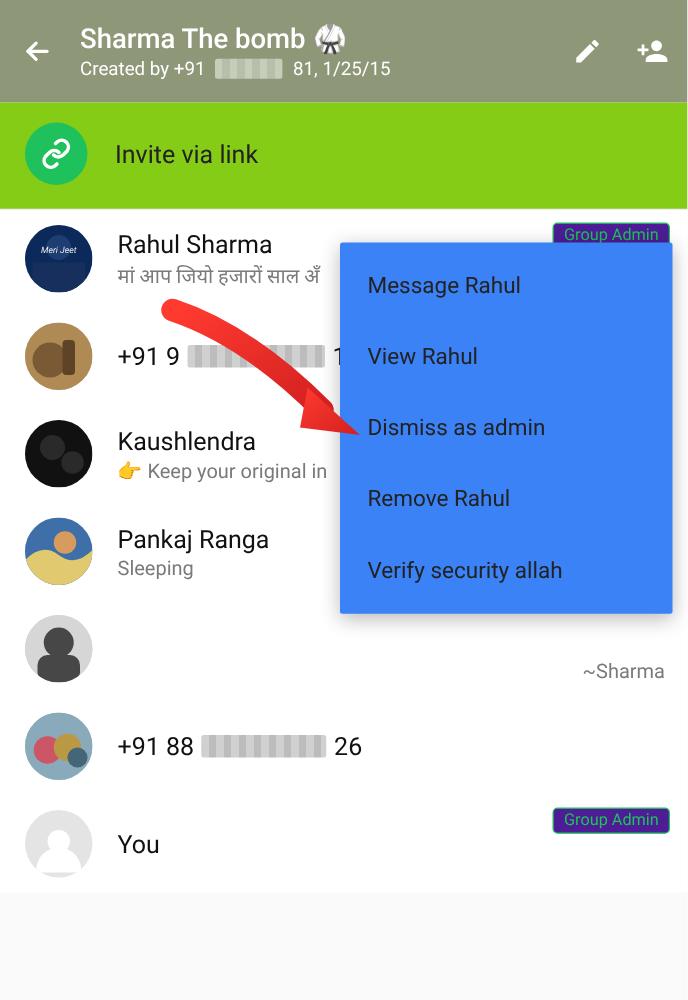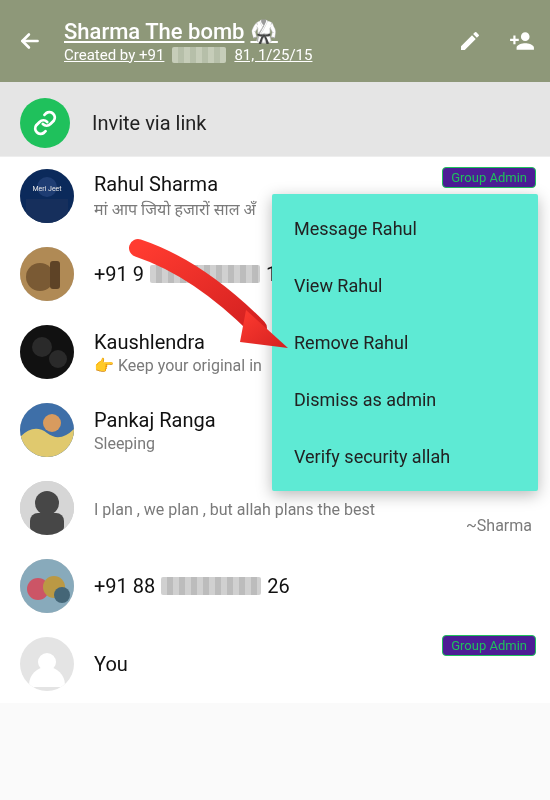--- a/index.html
+++ b/index.html
@@ -18,21 +18,21 @@
     align-items: center;
     padding: 0 14px;
     color: #fff;
   }
   .back {
     width: 32px; height: 32px;
     display:flex; align-items:center; justify-content:center;
     margin-right: 18px;
     cursor: pointer;
   }
-  .title-block { flex: 1; text-decoration: underline; }
+  .title-block { flex: 1; }
   .title {
     font-size: 22px;
     font-weight: 500;
     display:flex; align-items:center;
     gap:6px;
   }
   .subtitle {
     font-size: 15px;
     font-weight: 400;
     margin-top: 2px;
@@ -45,44 +45,44 @@
     width:54px; height:16px;
     background: repeating-linear-gradient(90deg,#c6cdb9 0 6px,#b6bfa9 6px 12px);
     border-radius:2px;
   }
   .header-actions {
     display:flex; gap:24px; align-items:center;
   }
   .hicon { width:28px;height:28px;display:flex;align-items:center;justify-content:center;cursor:pointer;}
   .invite-row {
     display:flex; align-items:center;
-    padding: 16px 20px 8px 20px;
+    padding: 16px 20px 19px 20px;
     border-bottom: 1px solid #eee;
-    background:#e5e5e5;
+    background:#84cc16;
   }
   .invite-circle {
     width:50px;height:50px;border-radius:50%;
     background:#1fc15c;
     display:flex;align-items:center;justify-content:center;
     margin-right:22px;
   }
   .invite-text { font-size:20px; color:#222; }
   .list { background:#fff; }
   .row {
     display:flex; align-items:center;
     padding: 12px 16px 12px 20px;
     position: relative;
   }
   .avatar {
     width:54px;height:54px;border-radius:50%;
     background:#ccc;
     margin-right:20px;
     flex-shrink:0;
     overflow:hidden;
-    display:flex;align-items:flex-start;justify-content:center;
+    display:flex;align-items:flex-start;justify-content:center;font-style:italic;
   }
   .avatar svg { width:100%; height:100%; }
   .info { flex:1; min-width:0; }
   .name {
     font-size:20px; color:#111;
     display:flex;align-items:center;
     gap:6px;
     white-space:nowrap;
   }
   .redact-dark {
@@ -112,21 +112,21 @@
     background:#4c1d95;
   }
   .tail {
     font-size:16px;color:#7a7a7a;
     position:absolute; right:18px; bottom:12px;
   }
   .popup {
     position:absolute;
     top:194px; left:272px;
     width:266px;
-    background:#5eead4;
+    background:#3b82f6;
     box-shadow: 0 4px 16px rgba(0,0,0,0.28);
     border-radius:2px;
     z-index:30;
     padding: 6px 0;
   }
   .popup-item {
     padding: 18px 22px;
     font-size:18px;
     color:#222;
     cursor:pointer;
@@ -269,21 +269,20 @@
 
   <div class="row">
     <div class="avatar">
       <svg viewBox="0 0 54 54">
           <rect width="54" height="54" fill="#d6d6d6"></rect>
           <circle cx="27" cy="22" r="12" fill="#474747"></circle>
           <rect x="10" y="32" width="34" height="22" rx="8" fill="#474747"></rect>
         </svg>
     </div>
     <div class="info">
-      <div class="status">I plan , we plan , but allah plans the best</div>
     </div>
     <div class="tail">~Sharma</div>
   </div>
 
   <div class="row">
     <div class="avatar">
       <svg viewBox="0 0 54 54">
           <rect width="54" height="54" fill="#8ab"></rect>
           <circle cx="18" cy="30" r="11" fill="#c56"></circle>
           <circle cx="34" cy="28" r="11" fill="#b94"></circle>
@@ -307,22 +306,22 @@
         </div>
     </div>
     <div class="badge">Group Admin</div>
   </div>
 
 </div>
 
 <div class="popup">
   <div class="popup-item">Message Rahul</div>
   <div class="popup-item">View Rahul</div>
+  <div class="popup-item">Dismiss as admin</div>
   <div class="popup-item">Remove Rahul</div>
-  <div class="popup-item">Dismiss as admin</div>
   <div class="popup-item">Verify security allah</div>
 </div>
 
 <svg class="arrow" width="170" height="130" style="top:238px;left:128px">
   <defs>
     <linearGradient id="rg" x1="0" y1="0" x2="1" y2="1">
       <stop offset="0" stop-color="#ff3b30"></stop>
         <stop offset="1" stop-color="#d32020"></stop>
     </linearGradient>
   </defs>

